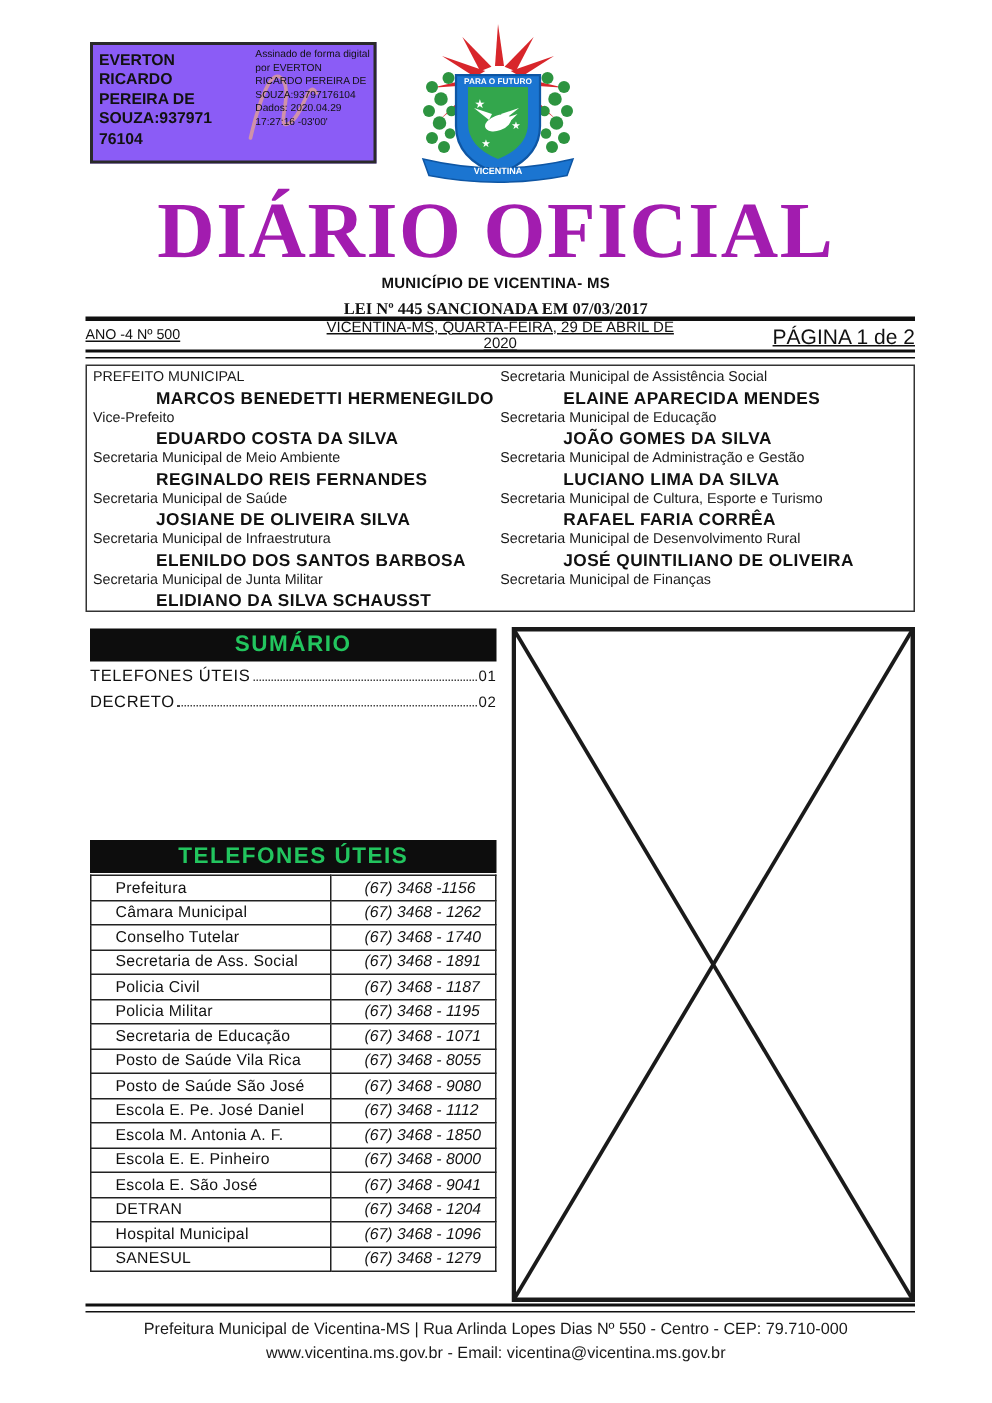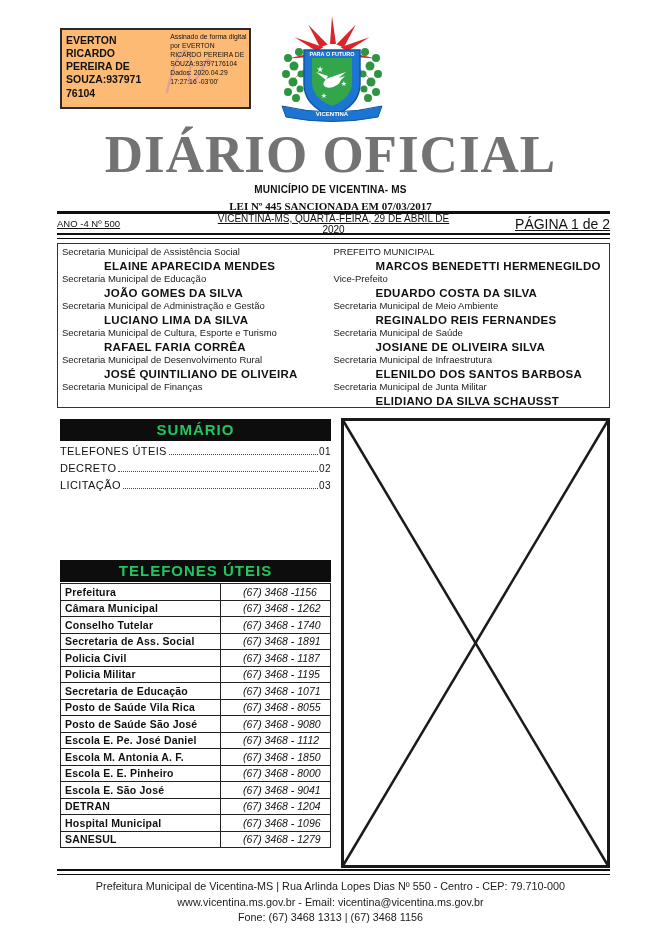--- a/index.html
+++ b/index.html
@@ -1,34 +1,34 @@
 <!DOCTYPE html>
 <html><head>
 <meta charset="utf-8">
 <style>
   * { margin:0; padding:0; box-sizing:border-box; }
   body { background:#ffffff; font-family:"Liberation Sans", sans-serif; color:#111; }
   .page { position:relative; width:661px; height:935px; background:#fff; overflow:hidden; }
 
   
   .sig-box { position:absolute; left:60px; top:28px; width:191px; height:81px;
-             border:2px solid #2a2a2a; display:flex; background:#fdba74;gap:20px; }
+             border:2px solid #2a2a2a; display:flex; background:#8b5cf6;gap:20px; }
   .sig-left { width:51%; padding:4px 2px 2px 4px; font-size:10.5px; font-weight:bold;
               line-height:1.25; overflow-wrap:anywhere; }
   .sig-right { width:49%; padding:3px 2px 2px 3px; font-size:6.8px; line-height:1.32;
                position:relative; overflow-wrap:anywhere; }
   .sig-scribble { position:absolute; left:-14px; top:8px; width:70px; height:64px; opacity:.85; }
 
   
   .crest { position:absolute; left:266px; top:14px; width:132px; height:116px; }
 
   
   .mast-title { position:absolute; top:124px; left:0; width:100%; text-align:center;
                 font-family:"Liberation Serif", serif; font-weight:bold; font-size:53px;
-                letter-spacing:1px; color:#737373; }
+                letter-spacing:1px; color:#a21caf; }
   .mast-sub { position:absolute; top:184px; left:0; width:100%; text-align:center;
               font-size:10px; font-weight:bold; letter-spacing:.2px; }
   .mast-law { position:absolute; top:200px; left:0; width:100%; text-align:center;
               font-family:"Liberation Serif", serif; font-weight:bold; font-size:11px; }
 
   .rule-1 { position:absolute; left:57px; top:211px; width:553px; height:3px; background:#101010; }
   .info-bar { position:absolute; left:57px; top:215px; width:553px; height:17px;
               display:flex; align-items:center;text-decoration:underline; }
   .info-year { font-size:9.5px; width:150px; }
   .info-date { font-size:10px; flex:1; text-align:center; }
@@ -54,21 +54,21 @@
   .sum-page { font-size:10px; }
 
   
   .xbox { position:absolute; left:341px; top:418px; width:269px; height:450px; }
 
   
   .phones-bar { position:absolute; left:60px; top:560px; width:271px; }
   .phones-table { position:absolute; left:60px; top:583px; width:271px;
                   border-collapse:collapse; }
   .phones-table td { border:1.6px solid #222; height:16.5px; vertical-align:middle; }
-  .ph-name { width:160px; font-weight:bold; font-size:10.5px; padding-left:4px; letter-spacing:.2px;margin-top:43px; }
+  .ph-name { width:160px; font-weight:normal; font-size:10.5px; padding-left:16px; letter-spacing:.2px;margin-top:43px; }
   .ph-num  { font-size:10.5px; font-style:italic; padding-left:22px; }
 
   .rule-bottom { position:absolute; left:57px; top:869px; width:553px; height:6px;
                  border-top:2.5px solid #101010; border-bottom:1.5px solid #101010; }
 
   .footer { position:absolute; left:0; top:879px; width:100%; text-align:center;
             font-size:10.8px; line-height:15.5px; color:#1a1a1a; }
 </style>
 </head>
 <body>
@@ -150,66 +150,61 @@
   <div class="info-bar">
     <div class="info-year">ANO -4 Nº 500</div>
     <div class="info-date">VICENTINA-MS, QUARTA-FEIRA, 29 DE ABRIL DE 2020</div>
     <div class="info-page">PÁGINA 1 de 2</div>
   </div>
 
   <div class="rule-2"></div>
 
   <div class="officials">
     <div class="off-col">
+      <div class="off-role">PREFEITO MUNICIPAL</div>
+      <div class="off-name">MARCOS BENEDETTI HERMENEGILDO</div>
+      <div class="off-role">Vice-Prefeito</div>
+      <div class="off-name">EDUARDO COSTA DA SILVA</div>
+      <div class="off-role">Secretaria Municipal de Meio Ambiente</div>
+      <div class="off-name">REGINALDO REIS FERNANDES</div>
+      <div class="off-role">Secretaria Municipal de Saúde</div>
+      <div class="off-name">JOSIANE DE OLIVEIRA SILVA</div>
+      <div class="off-role">Secretaria Municipal de Infraestrutura</div>
+      <div class="off-name">ELENILDO DOS SANTOS BARBOSA</div>
+      <div class="off-role">Secretaria Municipal de Junta Militar</div>
+      <div class="off-name">ELIDIANO DA SILVA SCHAUSST</div>
+    </div>
+    <div class="off-col">
       <div class="off-role">Secretaria Municipal de Assistência Social</div>
       <div class="off-name">ELAINE APARECIDA MENDES</div>
       <div class="off-role">Secretaria Municipal de Educação</div>
       <div class="off-name">JOÃO GOMES DA SILVA</div>
       <div class="off-role">Secretaria Municipal de Administração e Gestão</div>
       <div class="off-name">LUCIANO LIMA DA SILVA</div>
       <div class="off-role">Secretaria Municipal de Cultura, Esporte e Turismo</div>
       <div class="off-name">RAFAEL FARIA CORRÊA</div>
       <div class="off-role">Secretaria Municipal de Desenvolvimento Rural</div>
       <div class="off-name">JOSÉ QUINTILIANO DE OLIVEIRA</div>
       <div class="off-role">Secretaria Municipal de Finanças</div>
       <div class="off-name"></div>
     </div>
-    <div class="off-col">
-      <div class="off-role">PREFEITO MUNICIPAL</div>
-      <div class="off-name">MARCOS BENEDETTI HERMENEGILDO</div>
-      <div class="off-role">Vice-Prefeito</div>
-      <div class="off-name">EDUARDO COSTA DA SILVA</div>
-      <div class="off-role">Secretaria Municipal de Meio Ambiente</div>
-      <div class="off-name">REGINALDO REIS FERNANDES</div>
-      <div class="off-role">Secretaria Municipal de Saúde</div>
-      <div class="off-name">JOSIANE DE OLIVEIRA SILVA</div>
-      <div class="off-role">Secretaria Municipal de Infraestrutura</div>
-      <div class="off-name">ELENILDO DOS SANTOS BARBOSA</div>
-      <div class="off-role">Secretaria Municipal de Junta Militar</div>
-      <div class="off-name">ELIDIANO DA SILVA SCHAUSST</div>
-    </div>
   </div>
 
   <div class="black-bar sumario-bar">SUMÁRIO</div>
   <div class="sumario-list">
     <div class="sum-item">
       <span>TELEFONES ÚTEIS</span>
       <span class="sum-dots"></span>
       <span class="sum-page">01</span>
     </div>
     <div class="sum-item">
       <span>DECRETO</span>
       <span class="sum-dots"></span>
       <span class="sum-page">02</span>
     </div>
-    <div class="sum-item">
-      <span>LICITAÇÃO</span>
-      <span class="sum-dots"></span>
-      <span class="sum-page">03</span>
-    </div>
   </div>
 
   <svg class="xbox" viewBox="0 0 269 450" preserveAspectRatio="none">
     <rect x="1.5" y="1.5" width="266" height="447" fill="none" stroke="#1a1a1a" stroke-width="3"></rect>
     <line x1="1.5" y1="1.5" x2="267.5" y2="448.5" stroke="#1a1a1a" stroke-width="2.5"></line>
     <line x1="267.5" y1="1.5" x2="1.5" y2="448.5" stroke="#1a1a1a" stroke-width="2.5"></line>
   </svg>
 
   <div class="black-bar phones-bar">TELEFONES ÚTEIS</div>
   <table class="phones-table">
@@ -279,16 +274,15 @@
           <td class="ph-num">(67) 3468 - 1279</td>
         </tr>
     </tbody>
   </table>
 
   <div class="rule-bottom"></div>
 
   <div class="footer">
     <div>Prefeitura Municipal de Vicentina-MS | Rua Arlinda Lopes Dias Nº 550 - Centro - CEP: 79.710-000</div>
     <div>www.vicentina.ms.gov.br - Email: vicentina@vicentina.ms.gov.br</div>
-    <div>Fone: (67) 3468 1313 | (67) 3468 1156</div>
   </div>
 
 </div>
 
 </body></html>

